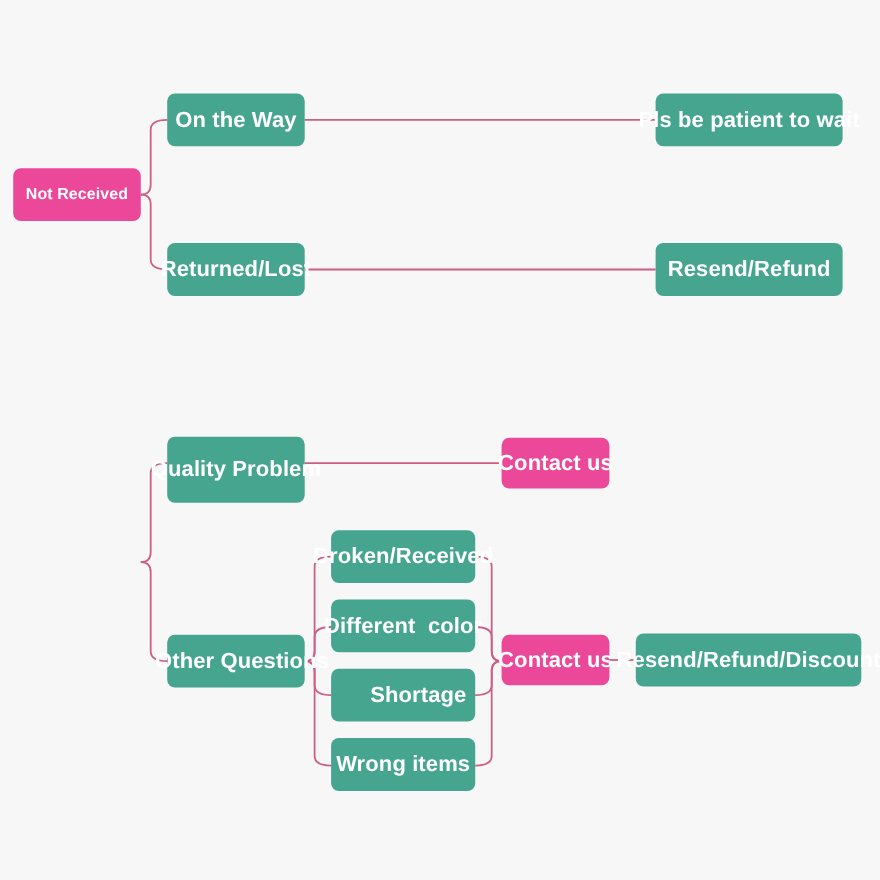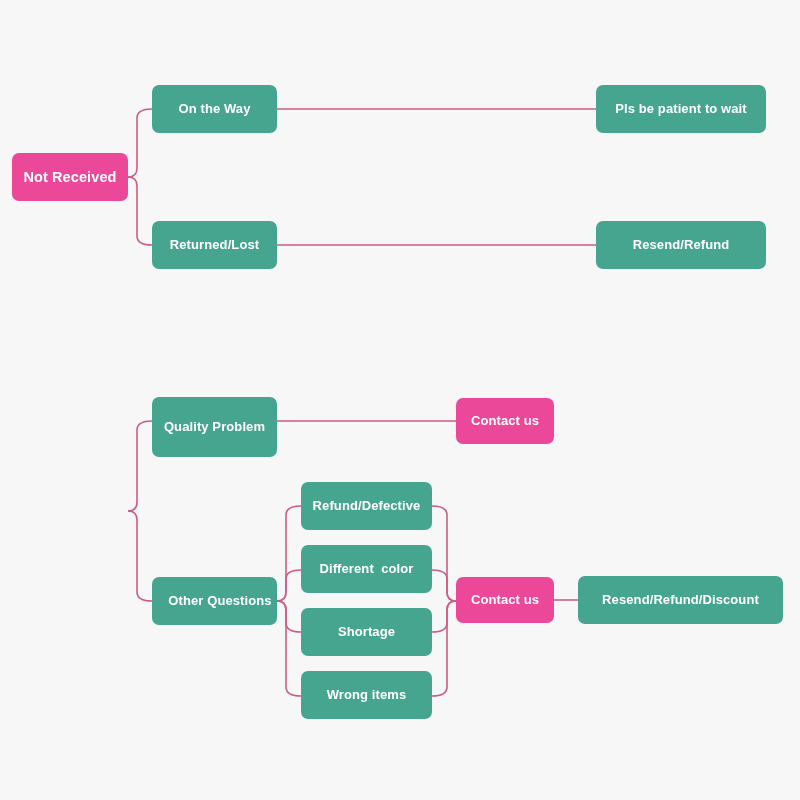--- a/index.html
+++ b/index.html
@@ -28,21 +28,21 @@
   }
   .node {
     position: absolute;
     box-sizing: border-box;
     display: flex;
     align-items: center;
     justify-content: center;
     text-align: center;
     border-radius: 7px;
     color: #ffffff;
-    font-size: 13px;
+    font-size: 20px;
     font-weight: 600;
     letter-spacing: 0.1px;
     line-height: 1.15;
     padding: 2px 8px;
     white-space: pre;
     z-index: 2;
   }
   .node.teal {
     background: #46a58f;
   }
@@ -114,28 +114,28 @@
 
   <div class="node gray" style="left:456px; top:398px; width:98px; height:46px;">
     <span>Contact us</span>
   </div>
 
   <div class="node teal" style="left:152px; top:577px; width:125px; height:48px;padding-left:19px;">
     <span>Other Questions</span>
   </div>
 
   <div class="node teal" style="left:301px; top:482px; width:131px; height:48px;">
-    <span>Refund/Defective</span>
+    <span>Broken/Received</span>
   </div>
 
   <div class="node teal" style="left:301px; top:545px; width:131px; height:48px;">
     <span>Different  color</span>
   </div>
 
-  <div class="node teal" style="left:301px; top:608px; width:131px; height:48px;">
+  <div class="node teal" style="left:301px; top:608px; width:131px; height:48px;justify-content:flex-end;">
     <span>Shortage</span>
   </div>
 
   <div class="node teal" style="left:301px; top:671px; width:131px; height:48px;">
     <span>Wrong items</span>
   </div>
 
   <div class="node gray" style="left:456px; top:577px; width:98px; height:46px;">
     <span>Contact us</span>
   </div>

